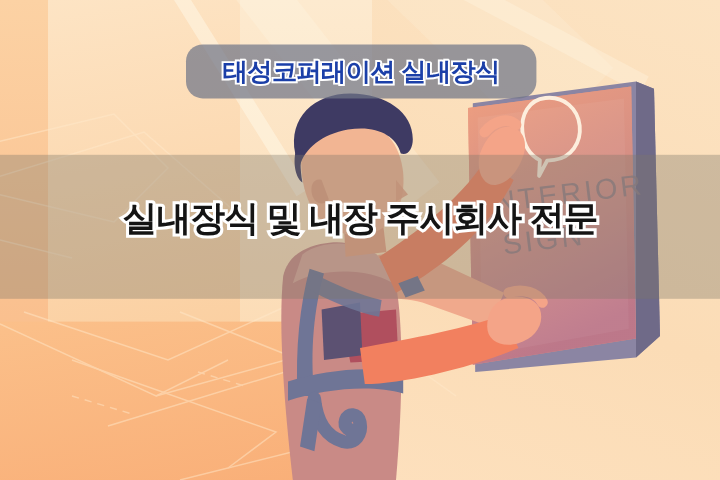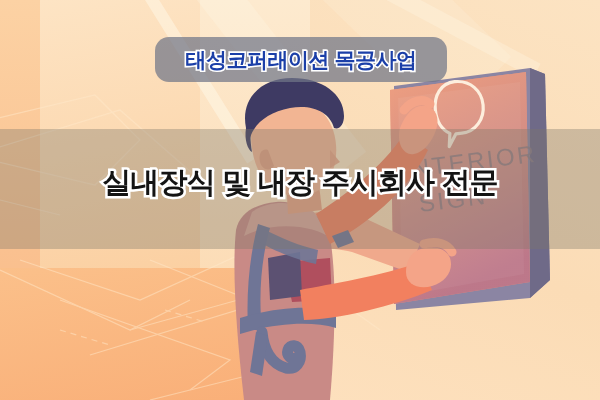--- a/index.html
+++ b/index.html
@@ -234,20 +234,20 @@
     <path d="M418 250 C432 244 446 248 450 258 C454 270 446 282 432 286
              C418 290 406 284 406 272 C406 262 410 254 418 250 Z" fill="#f4a488"></path>
     <path d="M424 244 C436 240 448 244 452 252" fill="none" stroke="#f4a488" stroke-width="9" stroke-linecap="round"></path>
 
     <path d="M332 236 L348 230 L354 242 L338 248 Z" fill="#6f7596"></path>
   </svg>
 
   <div class="grey-band"></div>
 
   <div class="title-pill">
-    <span class="title-pill-text">태성코퍼래이션 목공사업</span>
+    <span class="title-pill-text">태성코퍼래이션 실내장식</span>
   </div>
 
   <div class="headline">
     <span class="headline-text">실내장식 및 내장 주시회사 전문</span>
   </div>
 
 </div>
 
 </body></html>

